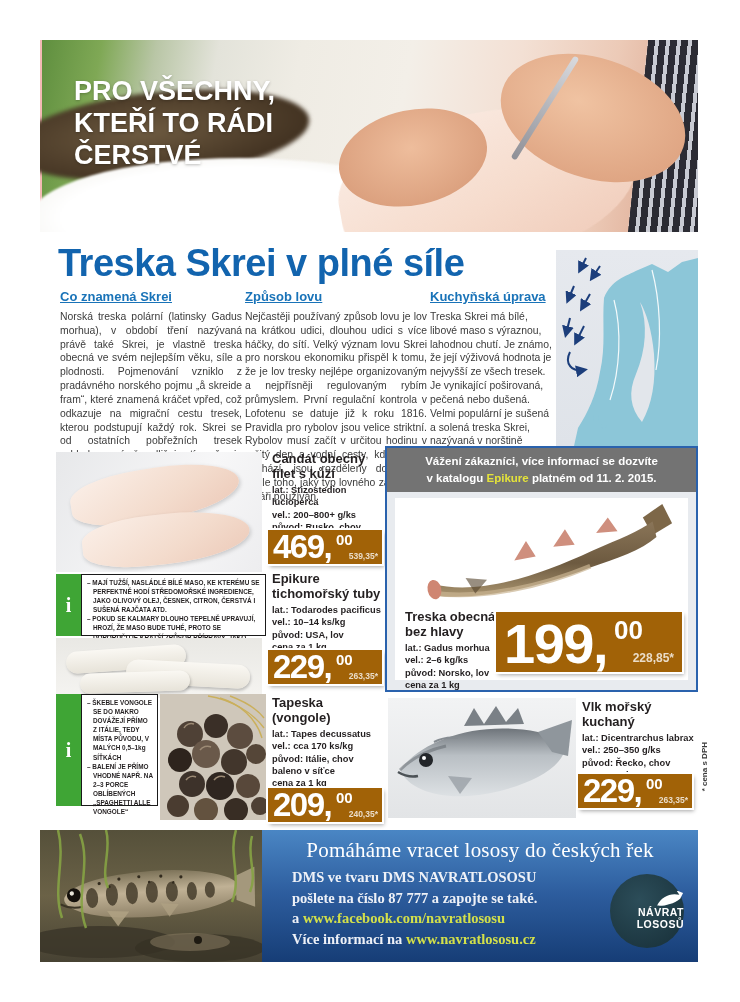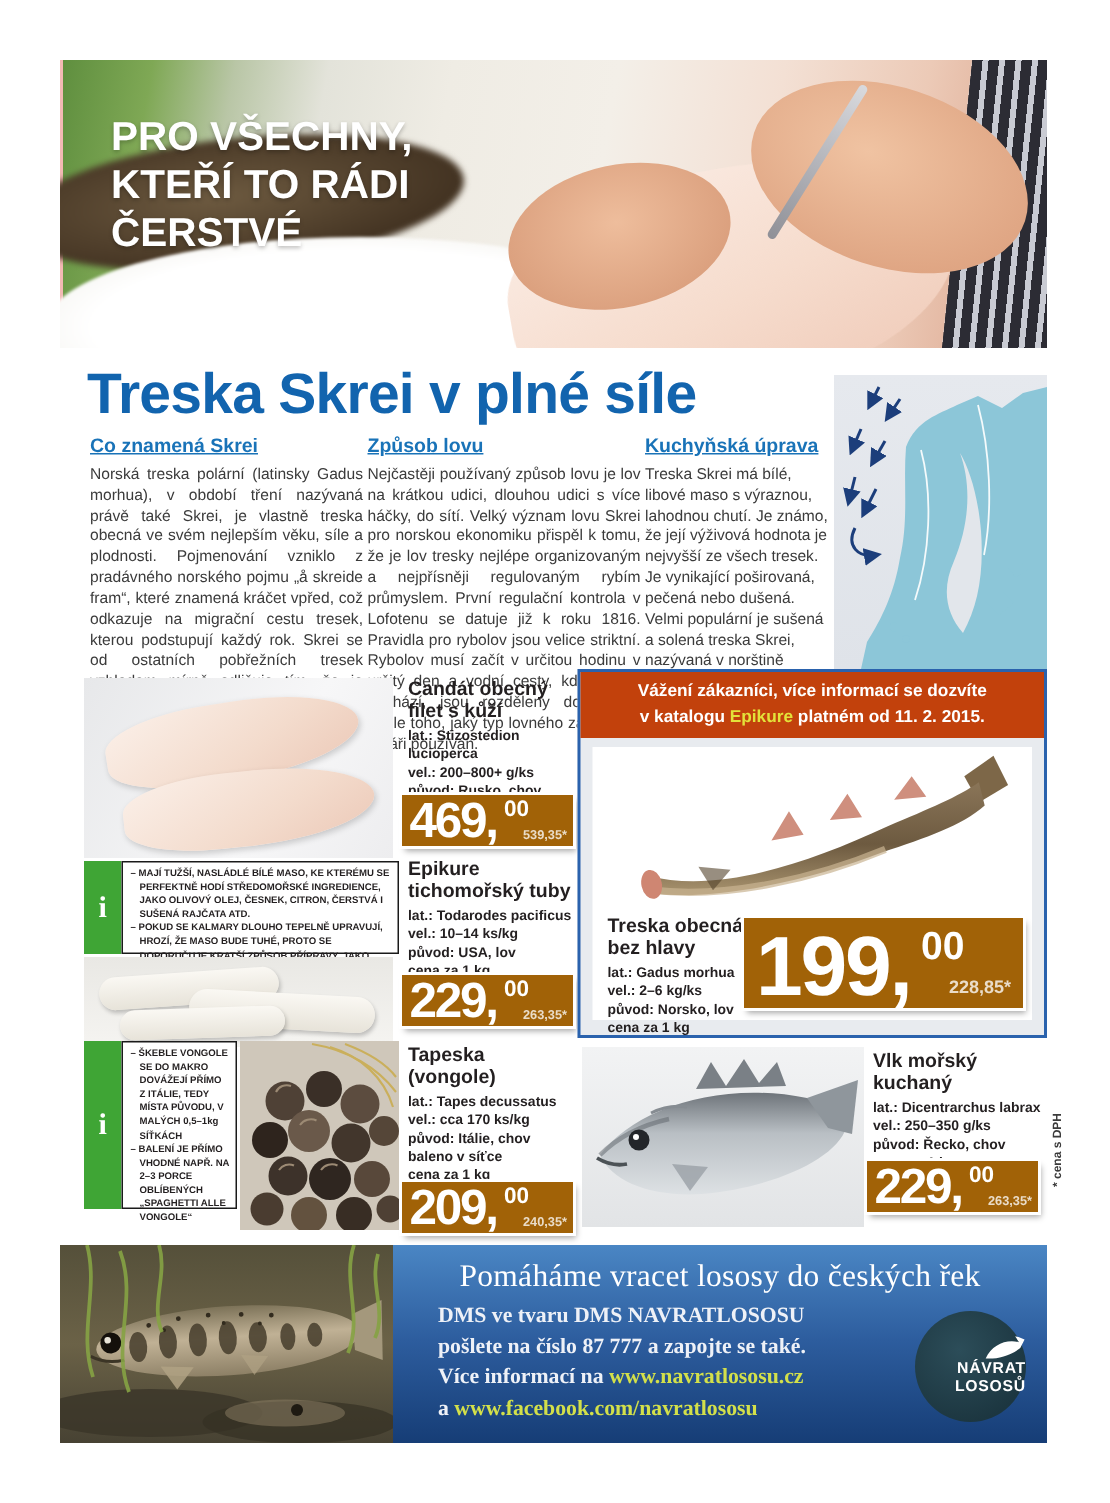--- a/index.html
+++ b/index.html
@@ -68,21 +68,21 @@
 
   
   .photo{overflow:hidden;}
   #candat{left:56px;top:452px;width:206px;height:120px;background:linear-gradient(120deg,#e7e8ea,#f7f7f8 60%,#ededef);}
   .filletshape{position:absolute;border-radius:46% 54% 58% 42%;
     background:linear-gradient(150deg,#fbf0e9,#f3dbcc 60%,#ecc9b8);box-shadow:1px 2px 4px rgba(0,0,0,.18);}
   #kalmar{left:56px;top:638px;width:206px;height:60px;background:linear-gradient(#e9e8e4,#f5f4f1);}
   .tube{position:absolute;border-radius:14px;background:linear-gradient(#faf8f3,#e7e3d9);box-shadow:1px 2px 3px rgba(0,0,0,.22);}
   #vongole{left:160px;top:694px;width:106px;height:126px;background:#d3ccc0;}
   #bigbox{left:385px;top:446px;width:313px;height:246px;border:2px solid #2a62ad;background:#e8ebef;box-sizing:border-box;}
-  #notice{position:absolute;left:0;top:0;right:0;height:44px;background:#c2410c;color:#fff;
+  #notice{position:absolute;left:0;top:0;right:0;height:44px;background:#737373;color:#fff;
     display:flex;flex-direction:column;align-items:center;justify-content:center;font-size:11.5px;font-weight:700;line-height:1.45;}
   #notice .hl{color:#e3e23a;}
   #panel{position:absolute;left:8px;right:8px;top:50px;bottom:10px;background:#fff;}
   #bass{left:388px;top:698px;width:188px;height:120px;background:linear-gradient(#f2f3f4,#e2e4e6);}
   #campaign{left:40px;top:830px;width:658px;height:132px;}
   #cphoto{position:absolute;left:0;top:0;width:222px;height:132px;}
   #cpanel{position:absolute;left:222px;top:0;right:0;height:132px;
     background:linear-gradient(180deg,#4a86c4 0%,#2d5d9e 48%,#163d76 100%);
     font-family:"Liberation Serif",serif;color:#fff;}
   #cpanel h2{margin:8px 0 4px 0;text-align:center;font-size:21px;font-weight:400;letter-spacing:.2px;}
@@ -384,22 +384,22 @@
             <path d="M196,0 C188,24 202,48 192,72"></path>
           <path d="M212,6 C206,26 218,44 210,62"></path>
         </g>
       </svg>
     </div>
     <div id="cpanel">
       <h2>Pomáháme vracet lososy do českých řek</h2>
       <div id="clines">
         <div>DMS ve tvaru DMS NAVRATLOSOSU</div>
         <div>pošlete na číslo 87 777 a zapojte se také.</div>
+        <div><span>a </span><a href="#" class="lnk">www.facebook.com/navratlososu</a></div>
         <div><span>Více informací na </span><a href="#" class="lnk">www.navratlososu.cz</a></div>
-        <div><span>a </span><a href="#" class="lnk">www.facebook.com/navratlososu</a></div>
       </div>
       <div id="badge">
         <svg width="30" height="16" viewBox="0 0 30 16">
           <path d="M2,12 C8,4 18,2 26,6 L24,1 L30,5 L26,10 C18,14 8,14 2,12 Z" fill="#fff" transform="rotate(-12 15 8)"></path>
         </svg>
         <div class="bt">NÁVRAT</div>
         <div class="bt">LOSOSŮ</div>
       </div>
     </div>
   </div>

